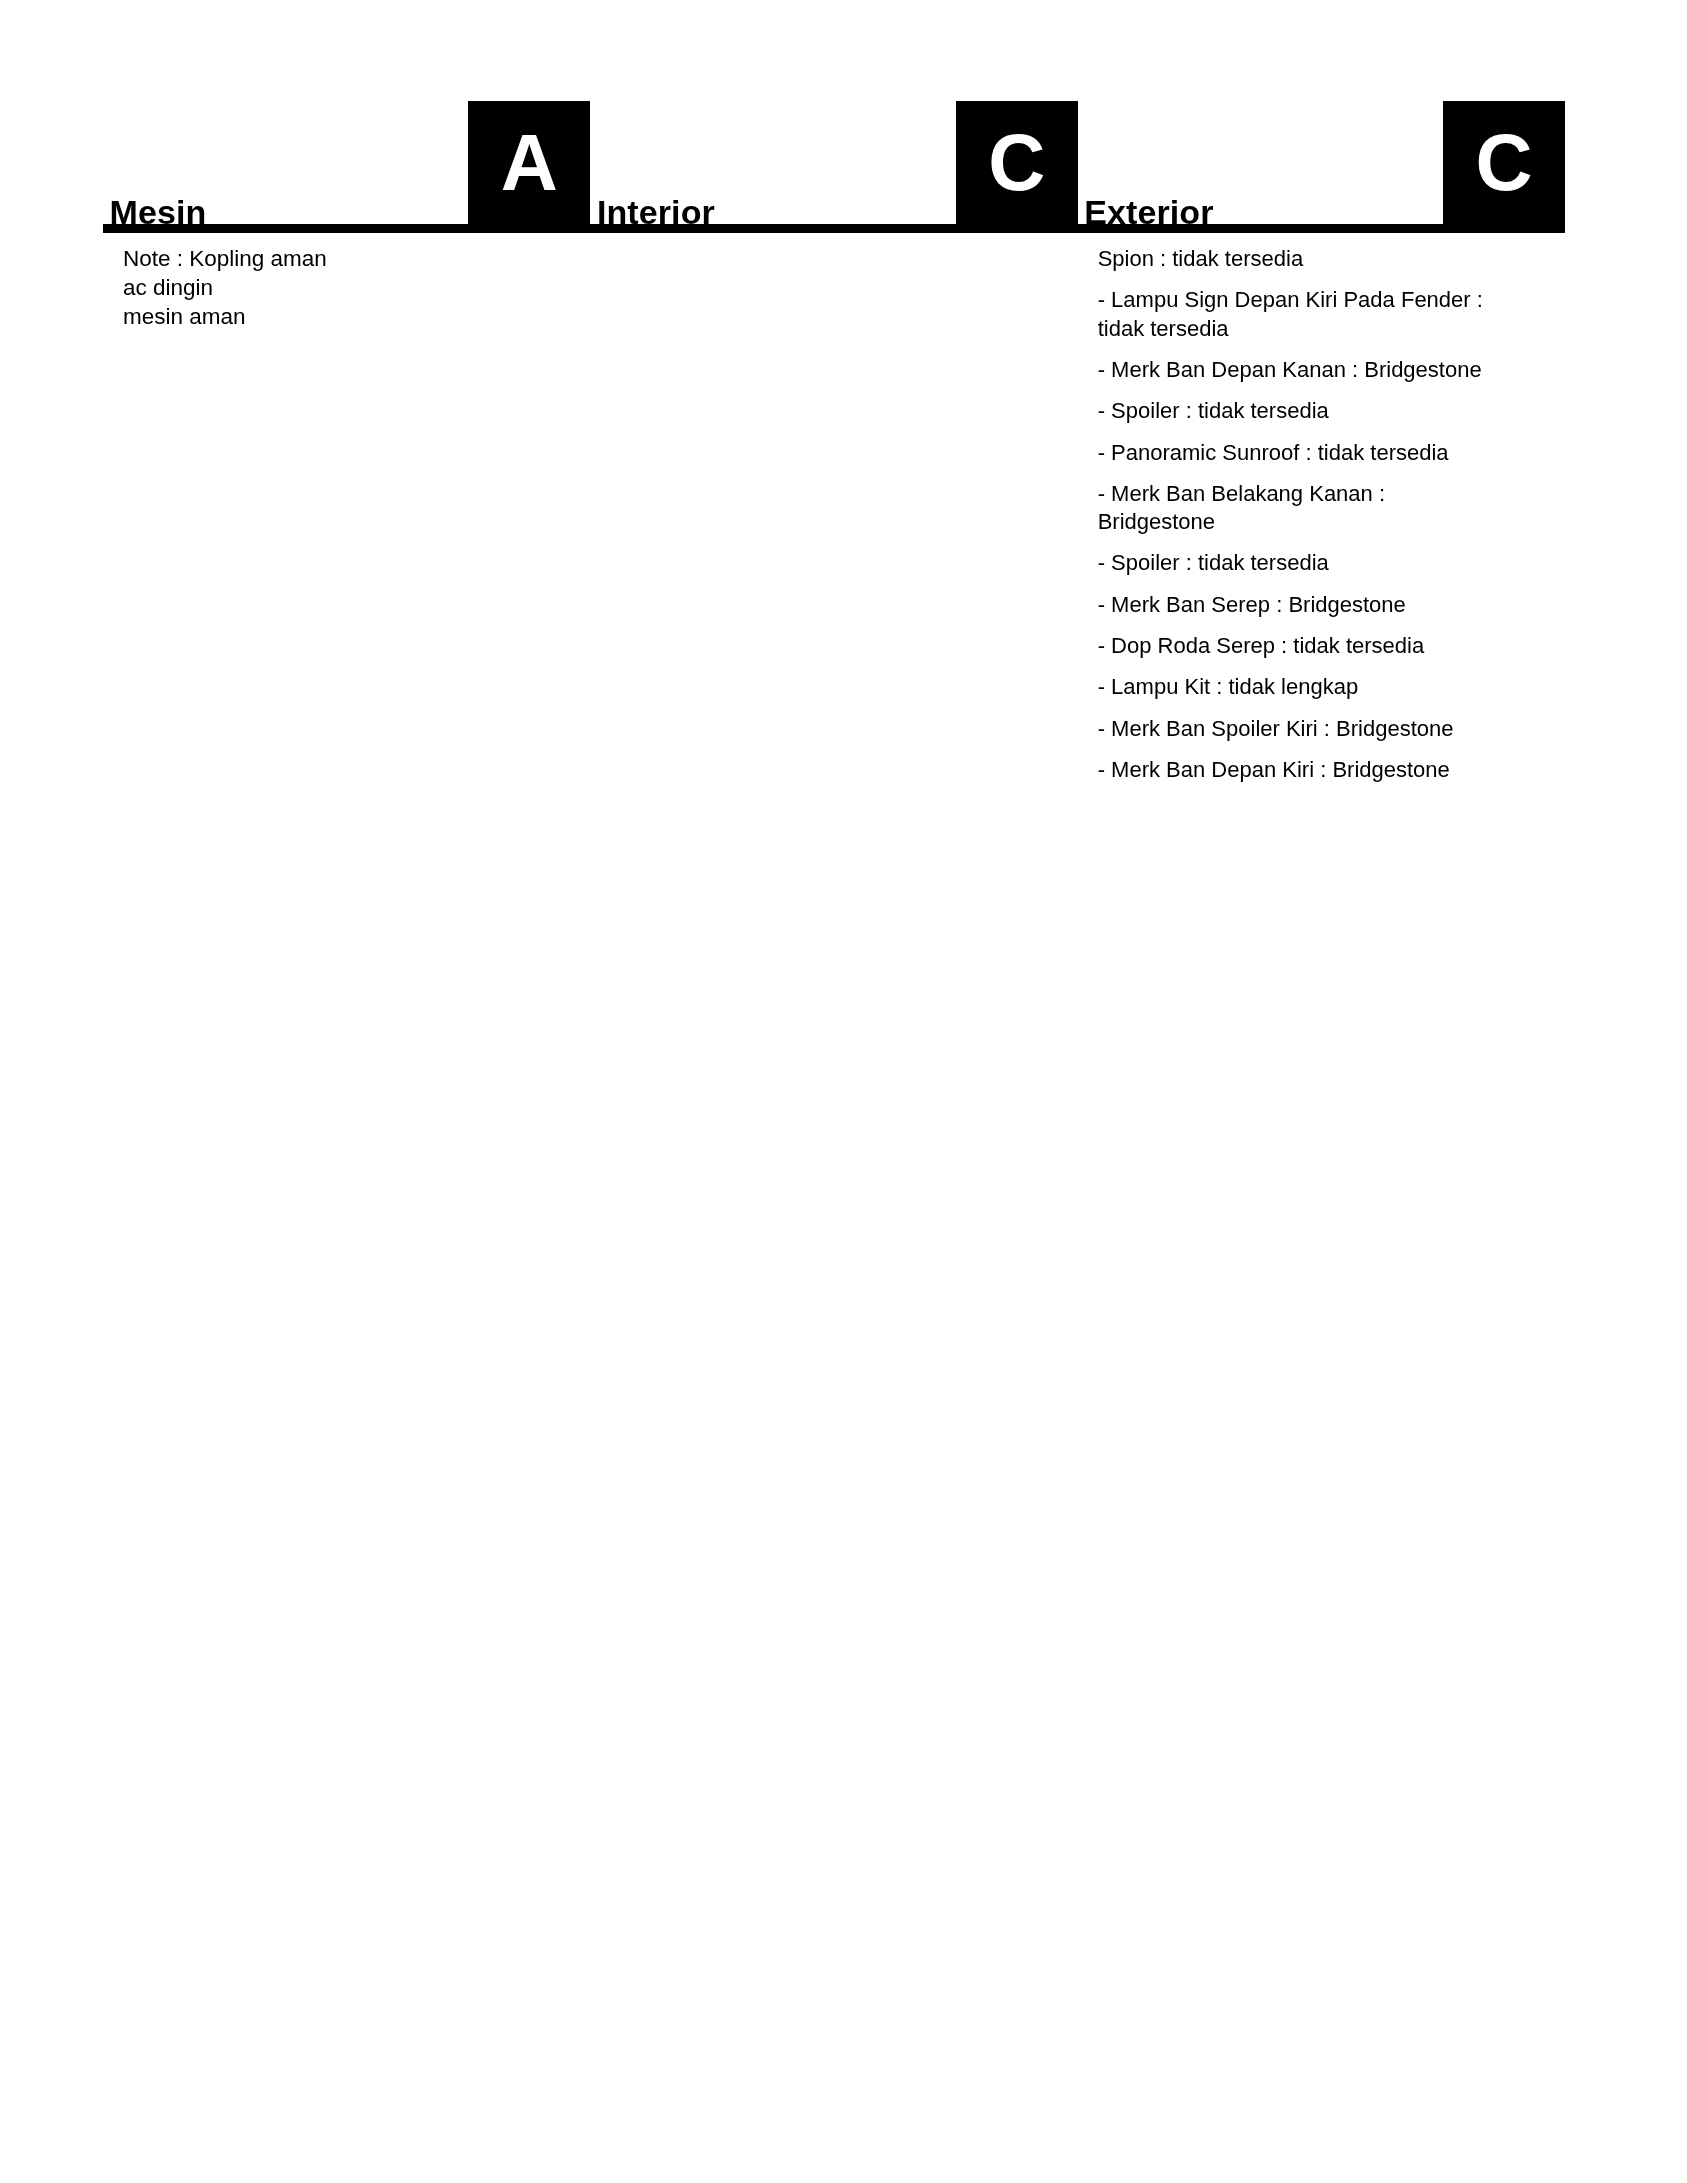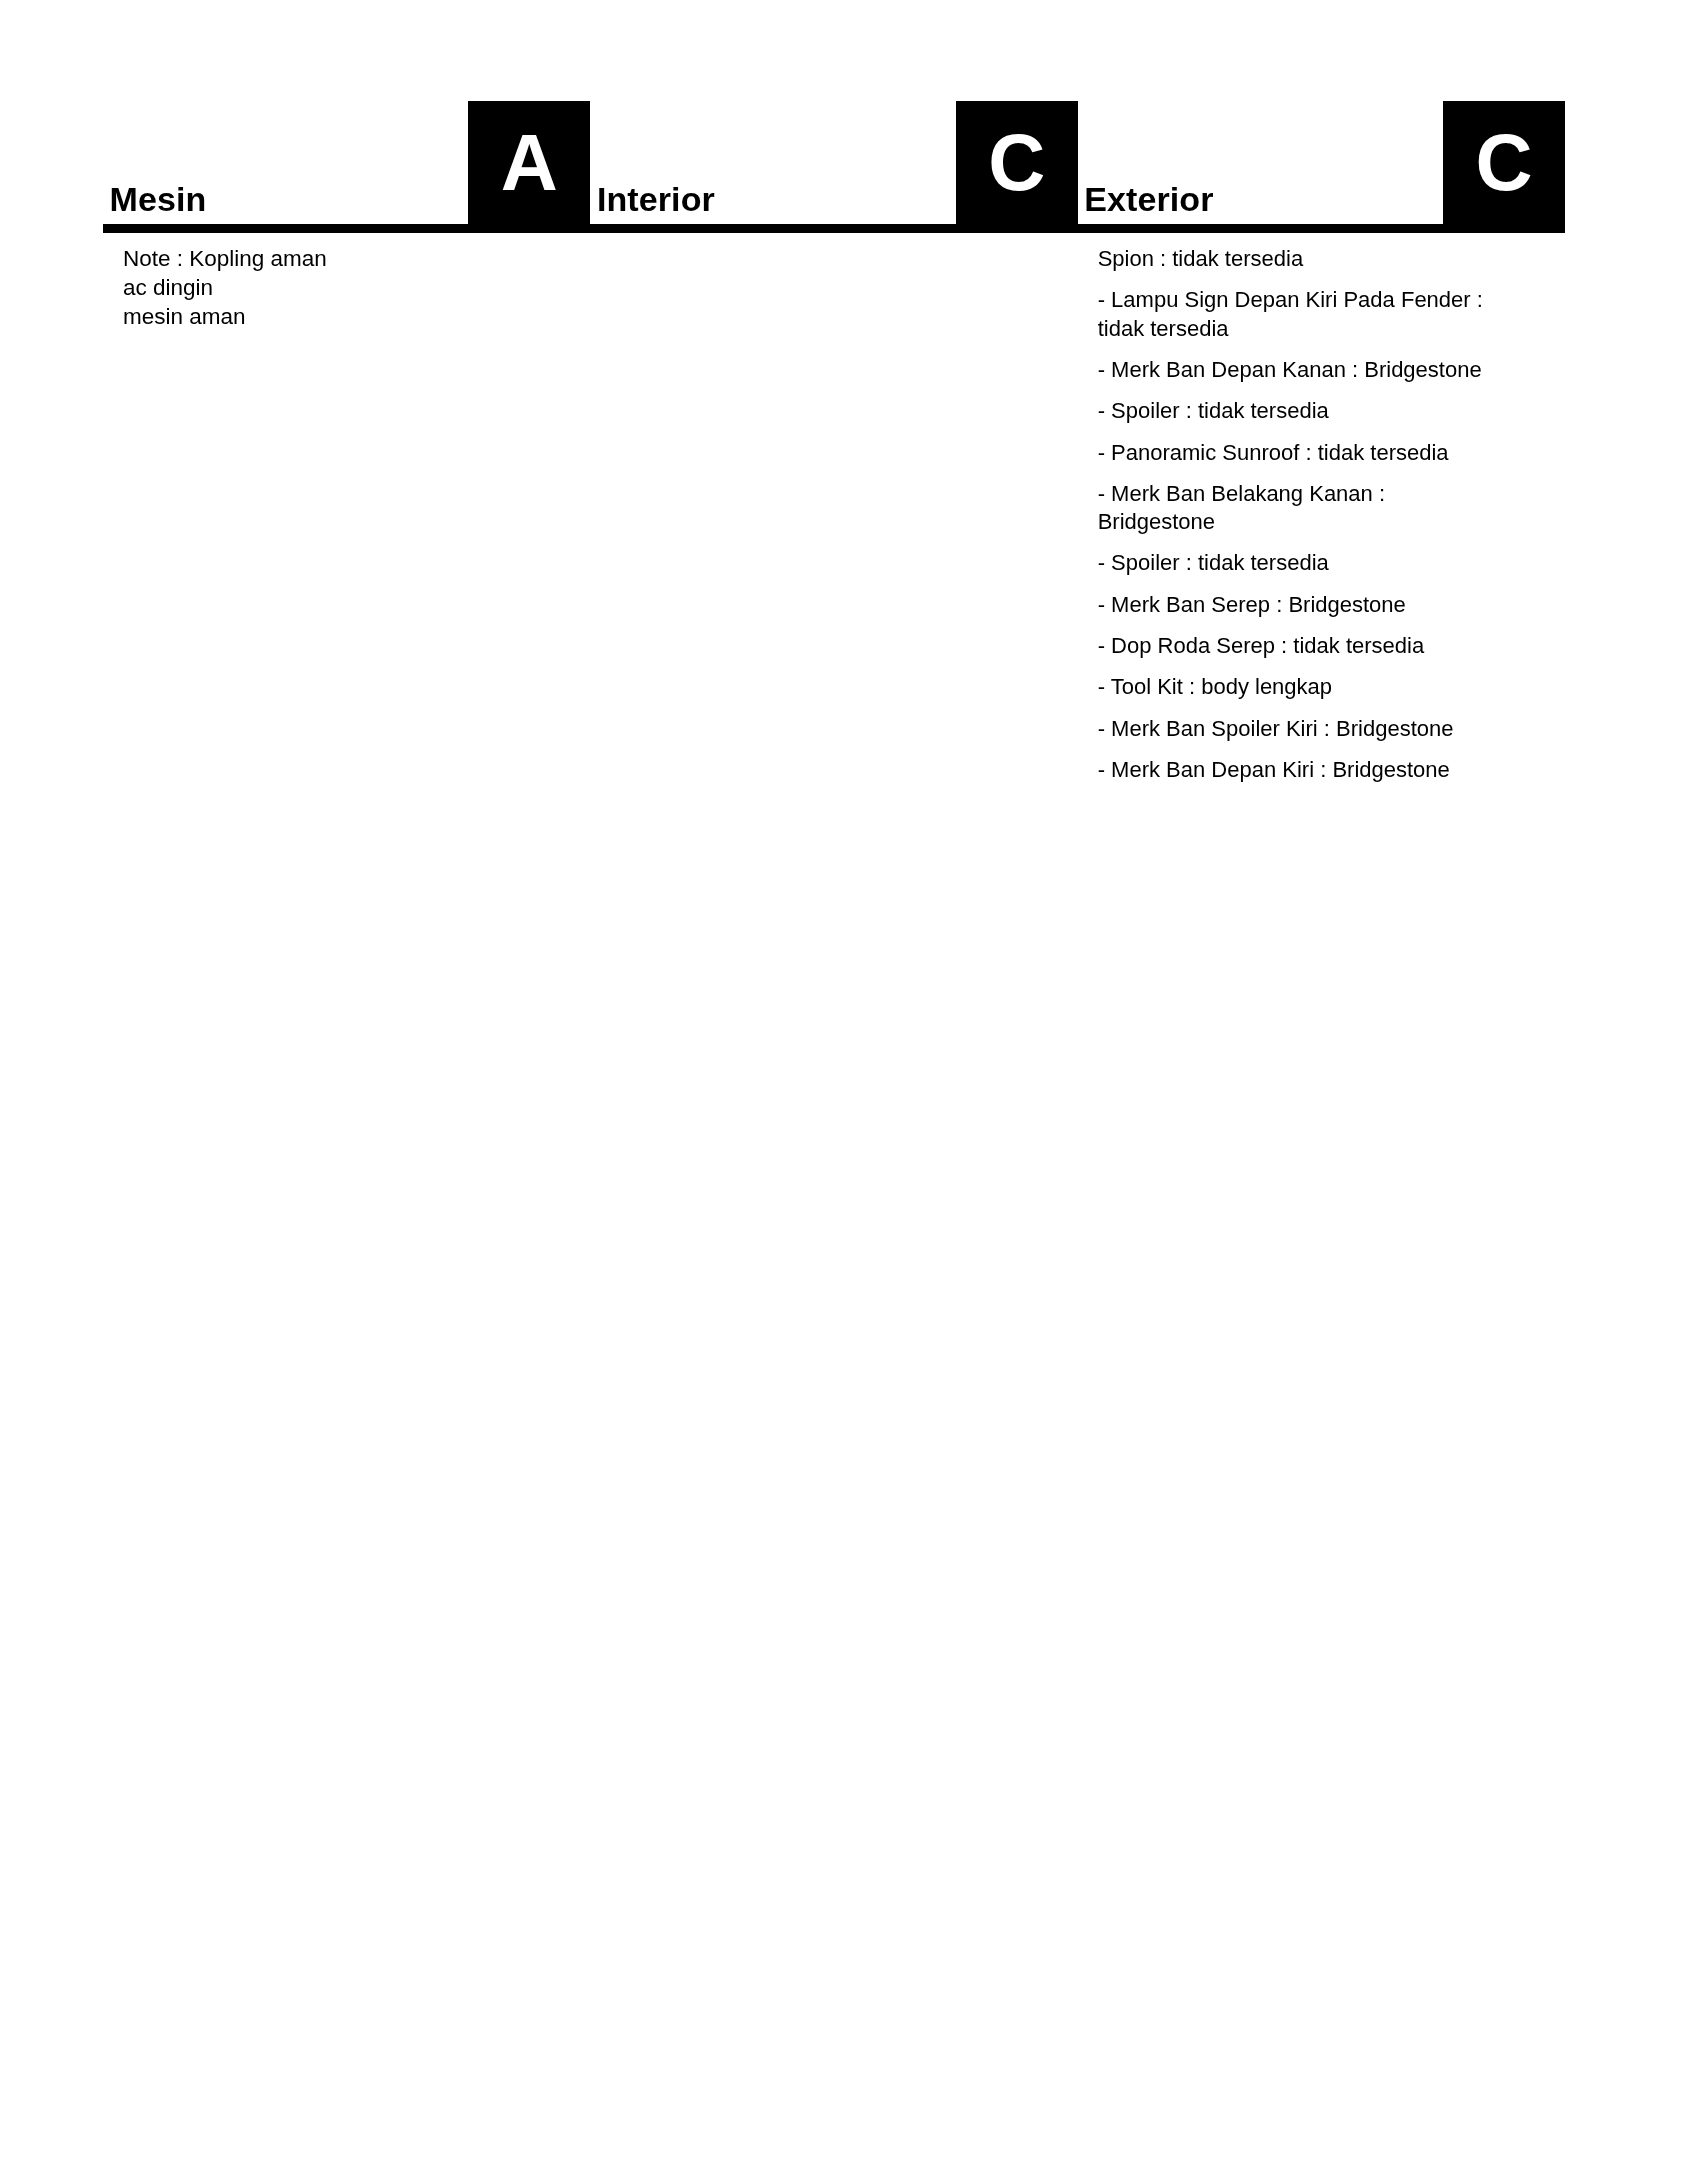--- a/index.html
+++ b/index.html
@@ -35,21 +35,21 @@
     position: relative;
     flex: 1 1 0;
     display: flex;
     align-items: flex-end;
     box-sizing: border-box;
   }
   .hsec .title {
     font-size: 34px;
     font-weight: 700;
     line-height: 1;
-    padding-bottom: 17px;
+    padding-bottom: 4px;
     padding-left: 6.6px;
     letter-spacing: 0.1px;
     white-space: nowrap;
   }
   .hsec .rule {
     position: absolute;
     left: 0;
     right: 0;
     bottom: 0;
     height: 9.3px;
@@ -146,21 +146,21 @@
     <div class="col">
       <div class="item">Spion : tidak tersedia</div>
       <div class="item">- Lampu Sign Depan Kiri Pada Fender : tidak tersedia</div>
       <div class="item">- Merk Ban Depan Kanan : Bridgestone</div>
       <div class="item">- Spoiler : tidak tersedia</div>
       <div class="item">- Panoramic Sunroof : tidak tersedia</div>
       <div class="item">- Merk Ban Belakang Kanan : Bridgestone</div>
       <div class="item">- Spoiler : tidak tersedia</div>
       <div class="item">- Merk Ban Serep : Bridgestone</div>
       <div class="item">- Dop Roda Serep : tidak tersedia</div>
-      <div class="item">- Tool Kit : body lengkap</div>
+      <div class="item">- Lampu Kit : tidak lengkap</div>
       <div class="item">- Merk Ban Spoiler Kiri : Bridgestone</div>
       <div class="item">- Merk Ban Depan Kiri : Bridgestone</div>
     </div>
 
   </div>
 
 </div>
 
 
 </body></html>

